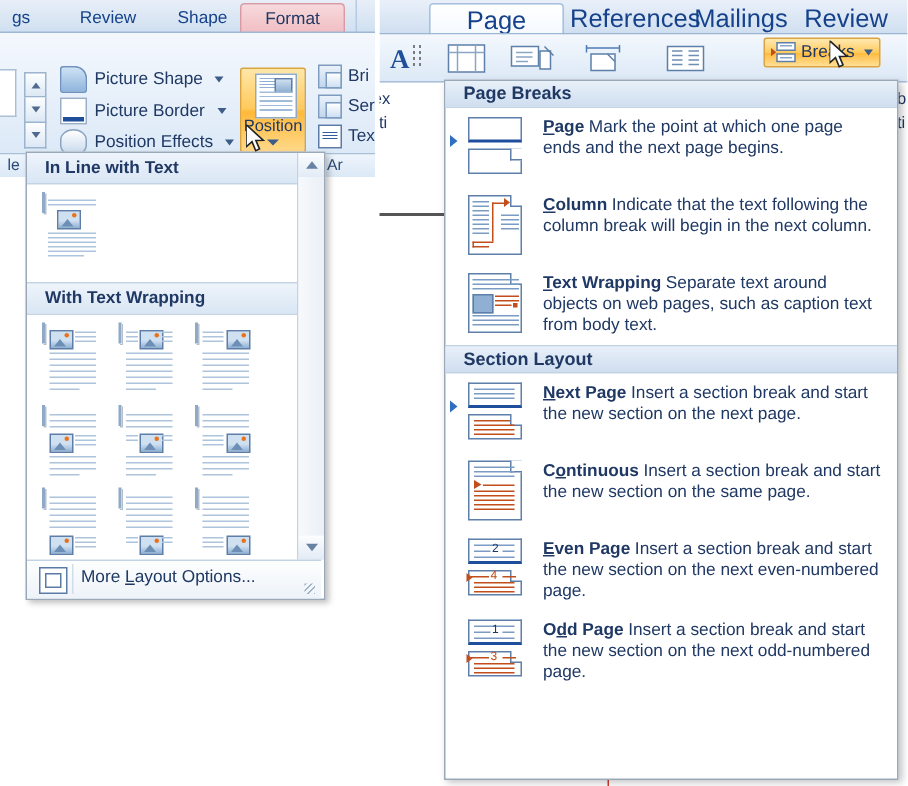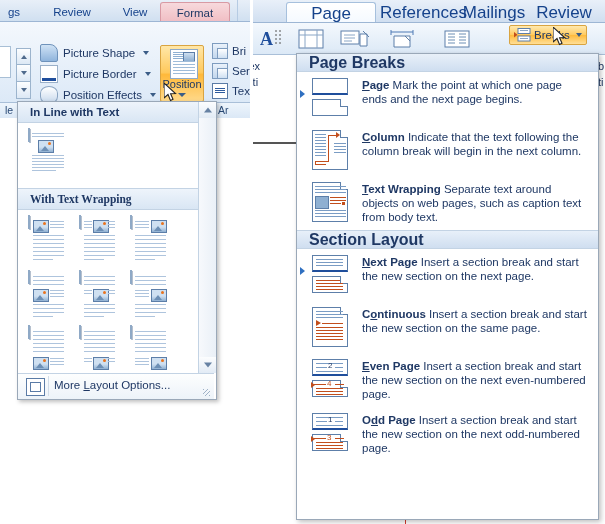--- a/index.html
+++ b/index.html
@@ -141,21 +141,21 @@
   .ricon{position:absolute;top:5px;height:22px;}
 
   .breaksbtn{position:absolute;left:256px;top:2px;height:20px;padding:0 4px;
     display:flex;align-items:center;gap:3px;
     background:linear-gradient(#ffe9b0,#ffca5e 50%,#ffbb3d 52%,#ffdf97);
     border:1px solid #d9a441;border-radius:2px;box-sizing:border-box;font-size:11.5px;color:#1f3864;}
 
   
   #breaksmenu{position:absolute;left:43px;top:53px;width:301px;height:465px;
     background:#ffffff;border:1px solid #9aa8b8;box-shadow:2px 2px 5px rgba(0,0,0,.25);}
-  .m-head{height:17px;line-height:17px;padding-left:12px;font-size:16px;font-weight:bold;color:#1f3864;
+  .m-head{height:17px;line-height:17px;padding-left:12px;font-size:12px;font-weight:bold;color:#1f3864;
     background:linear-gradient(#e8f0f9,#cfdef0);border-bottom:1px solid #c3d3e4;}
   .m-item{position:relative;display:flex;gap:9px;padding:6px 8px 6px 14px;}
   .m-ico{flex:0 0 42px;width:42px;height:40px;position:relative;}
   .m-txt{flex:1 1 auto;}
   .m-title{font-size:11.5px;font-weight:bold;color:#1f3864;line-height:14px;}
   .m-title u{text-decoration:underline;}
   .m-desc{font-size:11.5px;color:#1f3864;line-height:14px;margin-top:13px;}
   .m-marker{position:absolute;left:3px;top:18px;width:0;height:0;
     border-top:4px solid transparent;border-bottom:4px solid transparent;border-left:5px solid #2f6fc0;}
 
@@ -174,21 +174,21 @@
   .redmark{position:absolute;background:#d23b2e;width:1px;}
 </style>
 </head>
 <body>
 
 <div class="abs" id="left-pane">
 
   <div class="tabstrip">
     <div class="tab t-inactive" style="left:-8px;width:44px;">gs</div>
     <div class="tab t-inactive" style="left:40px;width:64px;">Review</div>
-    <div class="tab t-inactive" style="left:110px;width:50px;">View</div>
+    <div class="tab t-inactive" style="left:110px;width:50px;">Shape</div>
     <div class="tab t-format" style="left:160px;width:68px;">Format</div>
     <div class="tabedge" style="left:237px;"></div>
   </div>
 
   <div class="ribbon-left">
     <div class="boxleft"></div>
 
     <div class="spinstack">
       <div class="spinbtn">
           <span class="tri up"></span>
@@ -260,21 +260,21 @@
             <i class="ln" style="left:3px;top:26px;width:32px;"></i>
             <i class="ln" style="left:3px;top:29px;width:32px;"></i>
             <i class="ln" style="left:3px;top:32px;width:32px;"></i>
             <i class="ln" style="left:3px;top:35px;width:32px;"></i>
             <i class="ln" style="left:3px;top:38px;width:32px;"></i>
             <i class="ln" style="left:3px;top:41px;width:24px;"></i>
           </span>
         </span>
       </div>
 
-      <div class="gal-head" style="border-top:1px solid #c3d3e4;font-family:Liberation Serif, serif;">With Text Wrapping</div>
+      <div class="gal-head" style="border-top:1px solid #c3d3e4;">With Text Wrapping</div>
 
       <div class="gal-grid">
         
         <span class="thumbcell">
           <span class="pg">
             <i class="pic" style="left:4px;top:4px;"></i>
             <i class="ln" style="left:21px;top:5px;width:14px;"></i>
             <i class="ln" style="left:21px;top:8px;width:14px;"></i>
             <i class="ln" style="left:21px;top:11px;width:14px;"></i>
             <i class="ln" style="left:4px;top:19px;width:31px;"></i>

